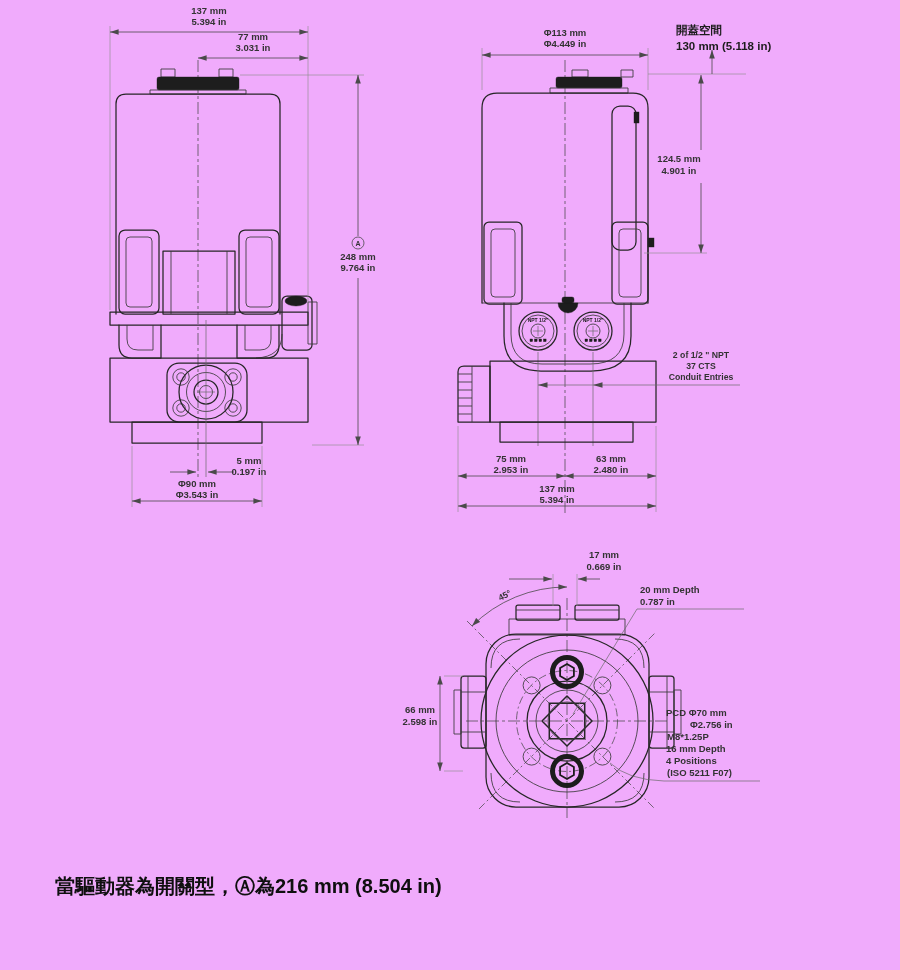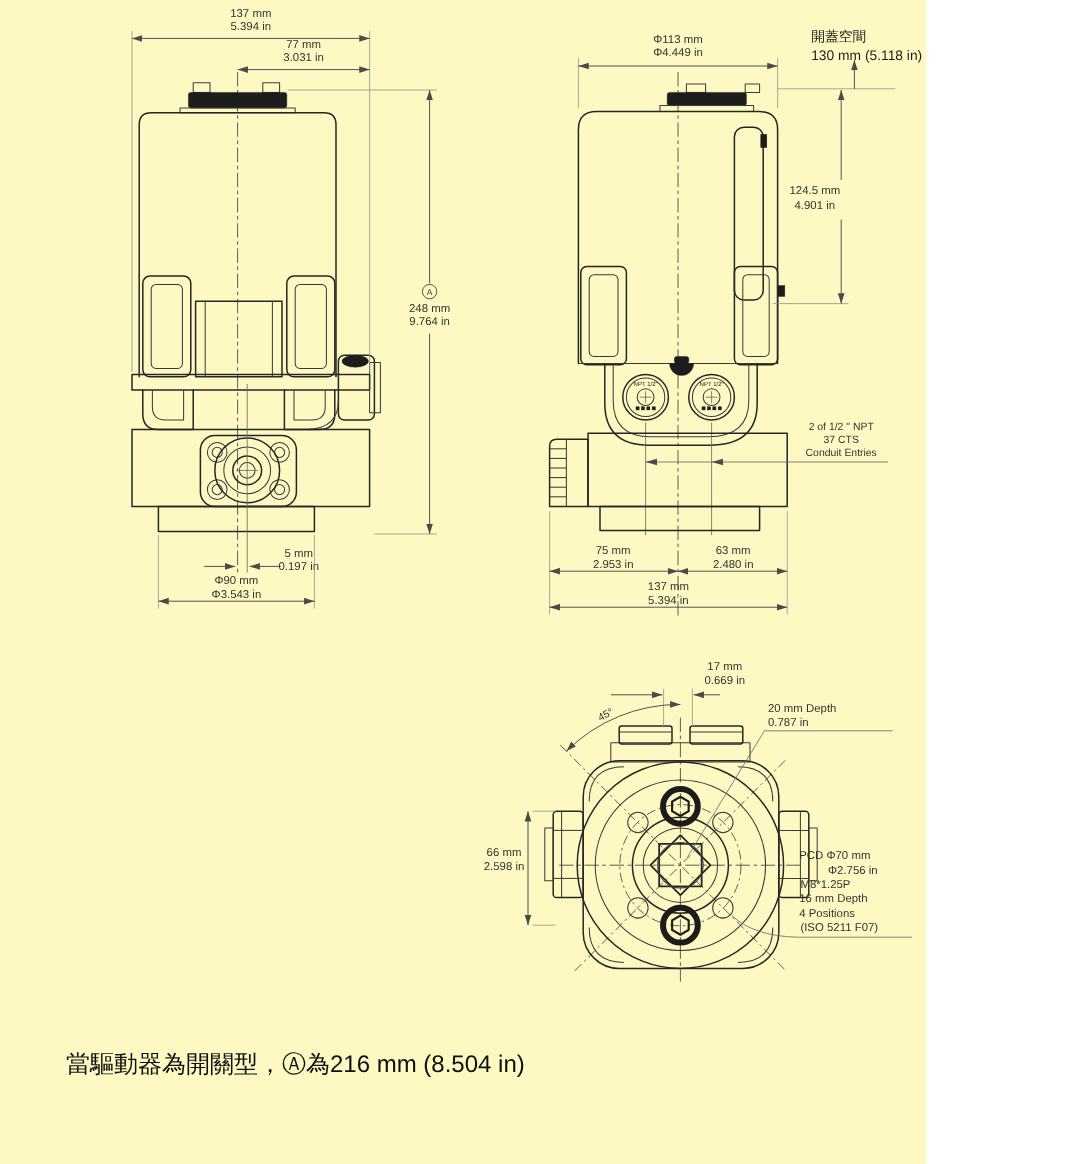--- a/index.html
+++ b/index.html
@@ -1,16 +1,16 @@
 <!DOCTYPE html>
 <html><head>
 <meta charset="utf-8">
 <style>
   html,body{margin:0;padding:0;background:#fff;}
-  #stage{position:relative;width:772px;height:970px;background:#fef9c3;overflow:hidden;}
+  #stage{position:relative;width:900px;height:970px;background:#f0abfc;overflow:hidden;font-weight:bold;}
   svg text{font-family:"Liberation Sans","DejaVu Sans",sans-serif;font-size:9.5px;fill:#333;}
   .t-mid{text-anchor:middle;}
   .big{font-size:11.5px;fill:#1d1d1d;}
   .note{font-size:8.7px;}
   .tinytxt{font-size:5px;fill:#222;}
   .lblA{font-size:7px;}
   .footer-text{font-size:20px;fill:#0f0f0f;}
   .ol{fill:none;stroke:#262626;stroke-width:1.25;stroke-linejoin:round;stroke-linecap:round;}
   .ol2{fill:none;stroke:#3a3a3a;stroke-width:.85;stroke-linejoin:round;}
   .dk{fill:#1d1d1d;stroke:#1d1d1d;stroke-width:.4;}

